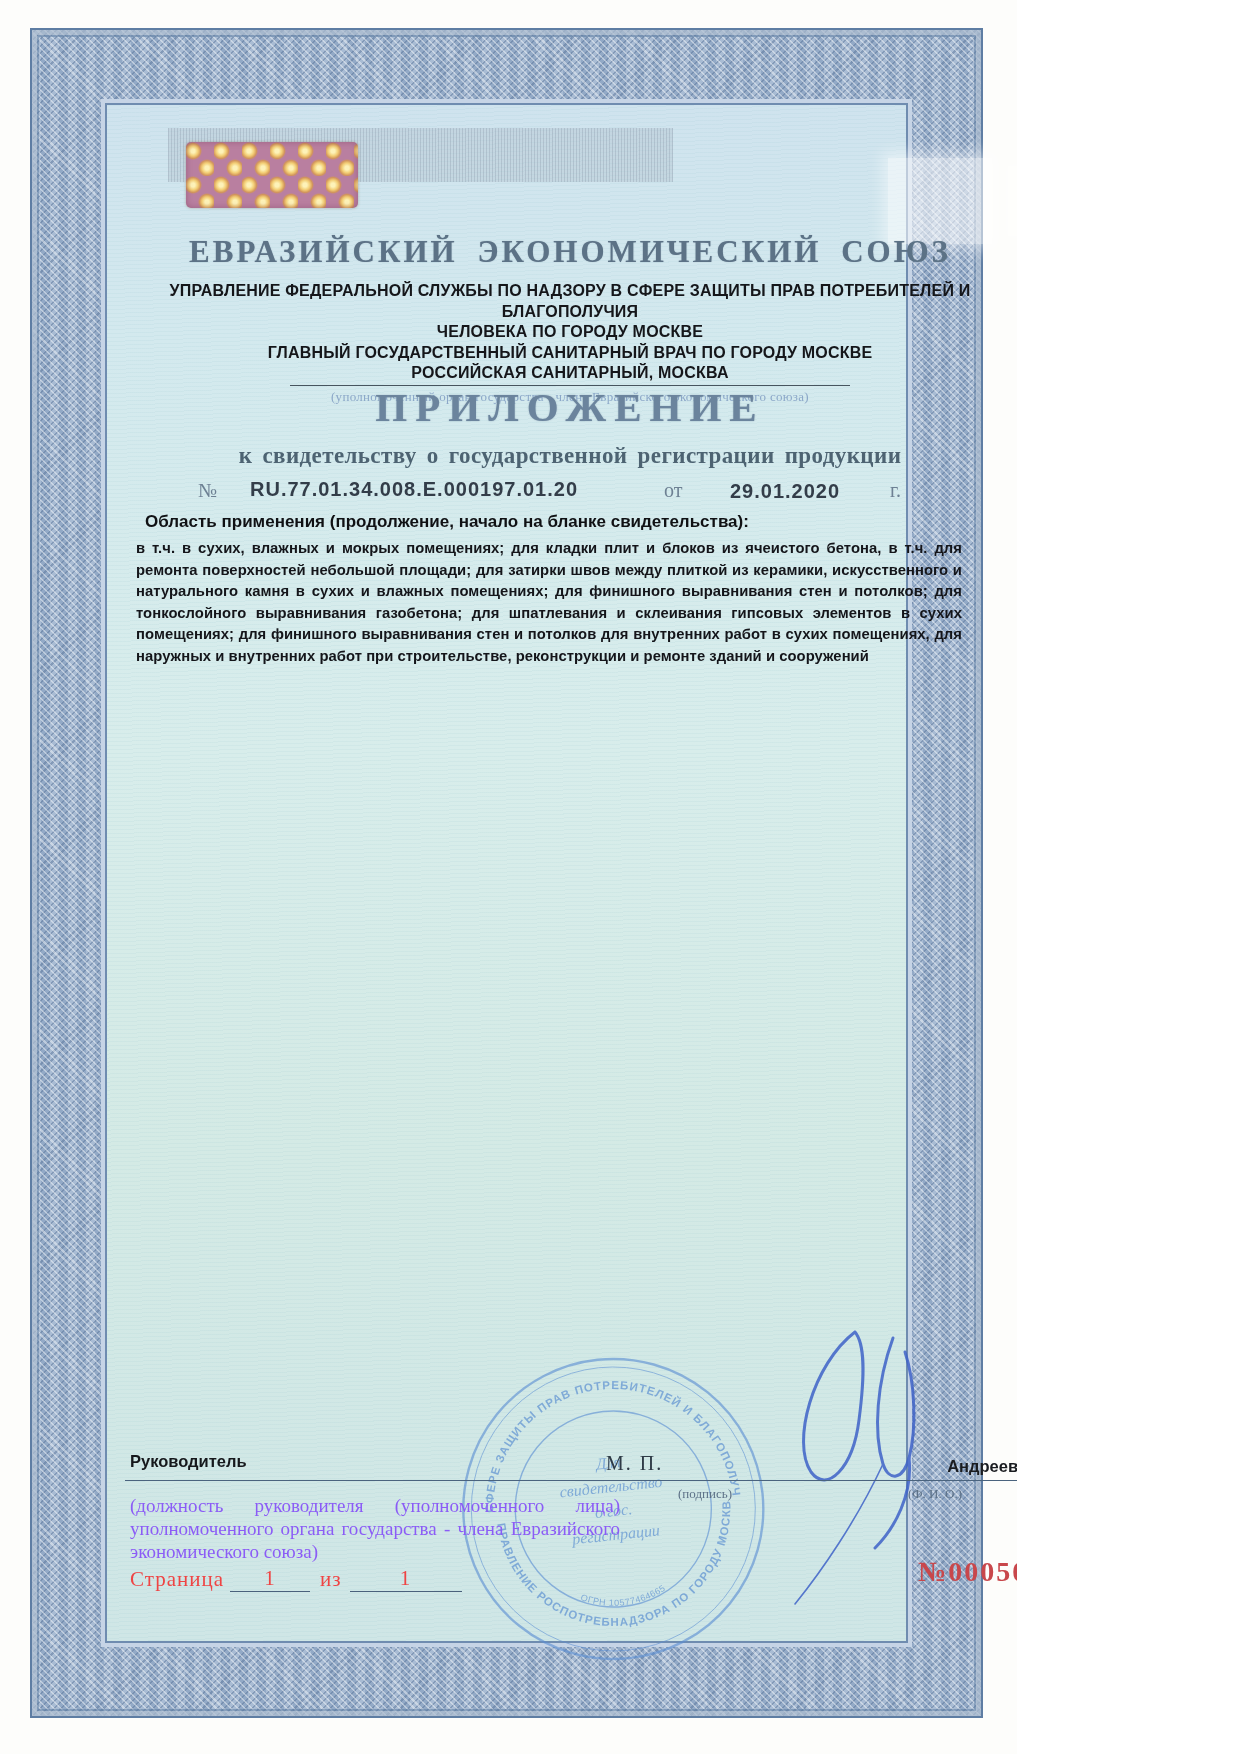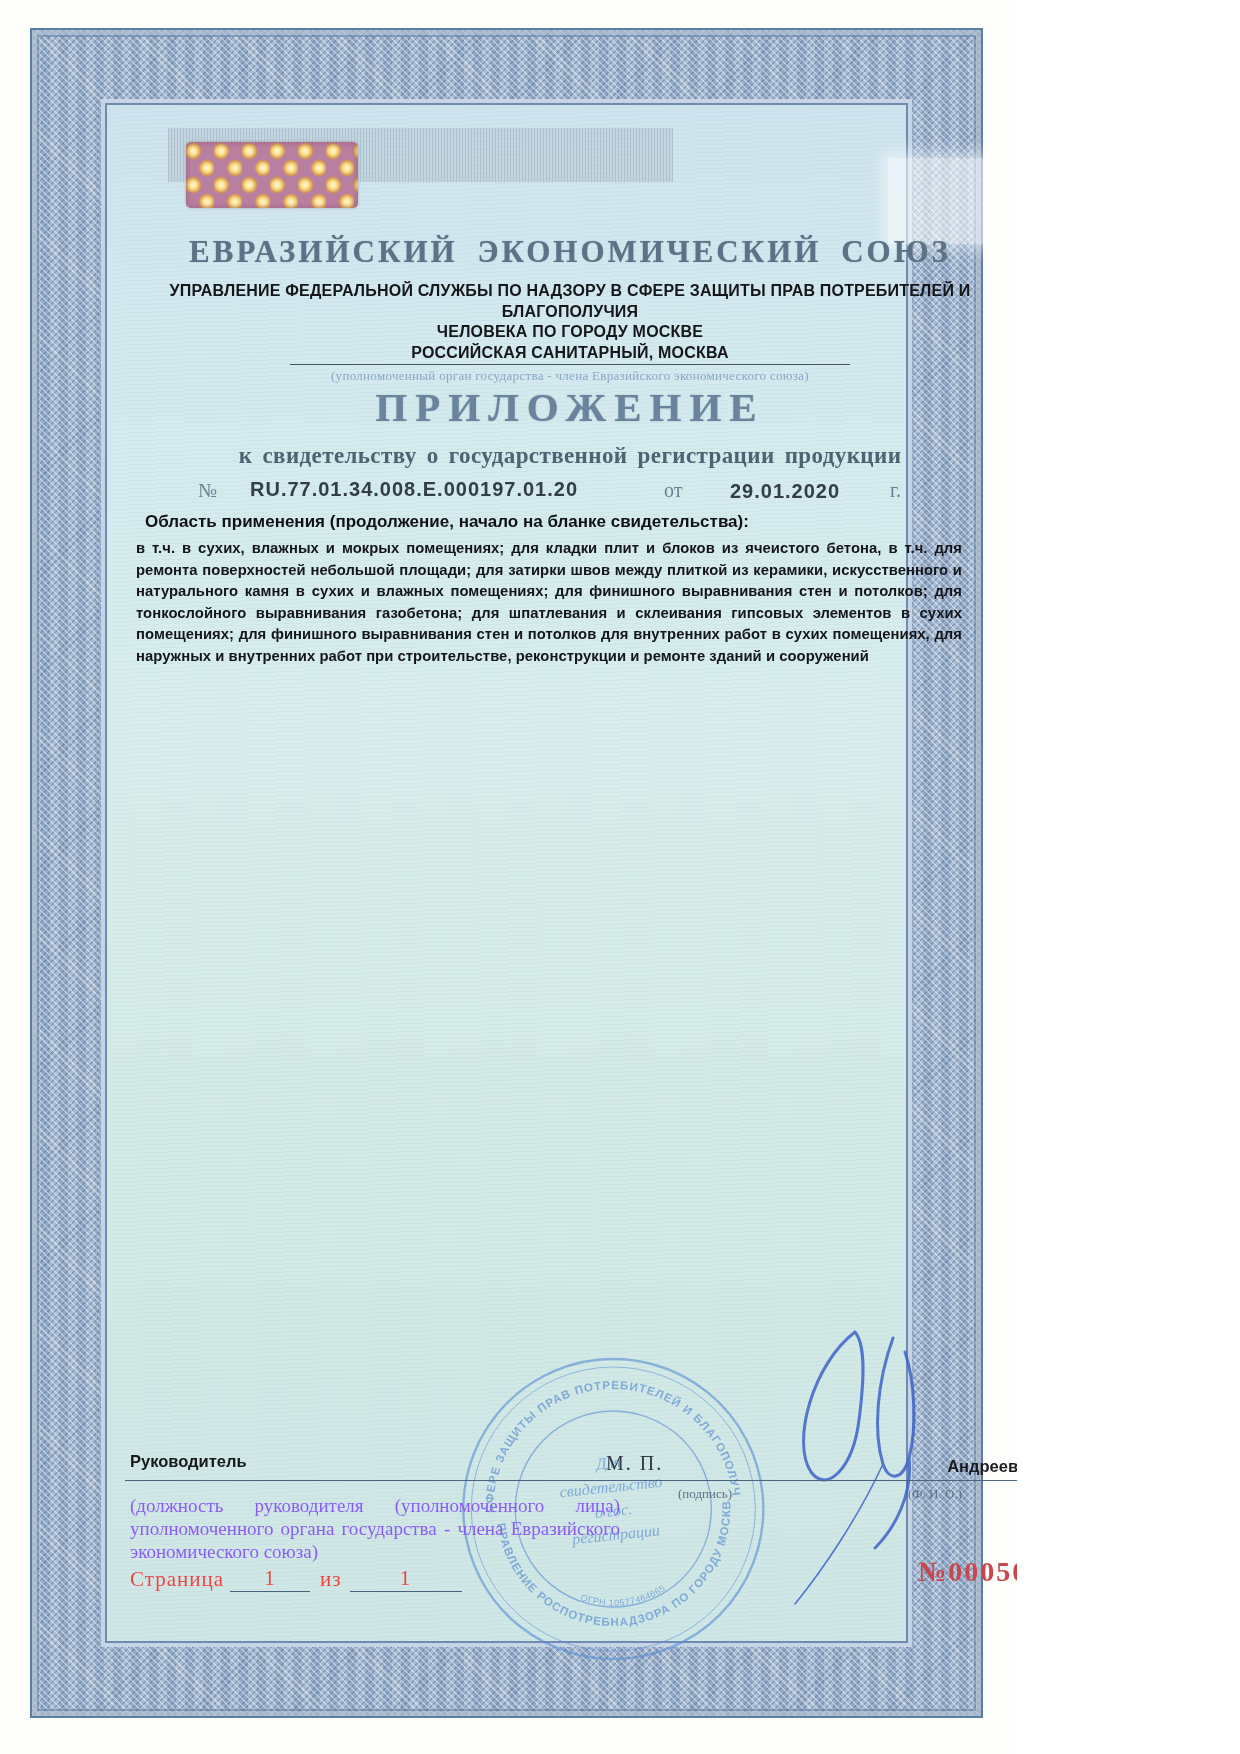--- a/index.html
+++ b/index.html
@@ -87,20 +87,21 @@
   <div class="graybar"></div>
   <div class="hologram"></div>
   <div class="wm1"></div>
   <div class="wm2"></div>
 
   <div class="center-col union-title" style="position:absolute;">ЕВРАЗИЙСКИЙ ЭКОНОМИЧЕСКИЙ СОЮЗ</div>
 
   <div class="center-col authority" style="position:absolute;">
     <div>УПРАВЛЕНИЕ ФЕДЕРАЛЬНОЙ СЛУЖБЫ ПО НАДЗОРУ В СФЕРЕ ЗАЩИТЫ ПРАВ ПОТРЕБИТЕЛЕЙ И БЛАГОПОЛУЧИЯ</div>
     <div>ЧЕЛОВЕКА ПО ГОРОДУ МОСКВЕ</div>
+    <div>ГЛАВНЫЙ ГОСУДАРСТВЕННЫЙ САНИТАРНЫЙ ВРАЧ ПО ГОРОДУ МОСКВЕ</div>
     <div>РОССИЙСКАЯ САНИТАРНЫЙ, МОСКВА</div>
     <div class="authority-note">(уполномоченный орган государства - члена Евразийского экономического союза)</div>
   </div>
 
   <div class="center-col doc-title" style="position:absolute;">ПРИЛОЖЕНИЕ</div>
   <div class="center-col doc-subtitle" style="position:absolute;">к свидетельству о государственной регистрации продукции</div>
 
   <span class="num-label" style="left:198px;top:479px;">№</span>
   <span class="num-value" style="left:250px;top:478px;">RU.77.01.34.008.Е.000197.01.20</span>
   <span class="num-label" style="left:664px;top:479px;">от</span>

